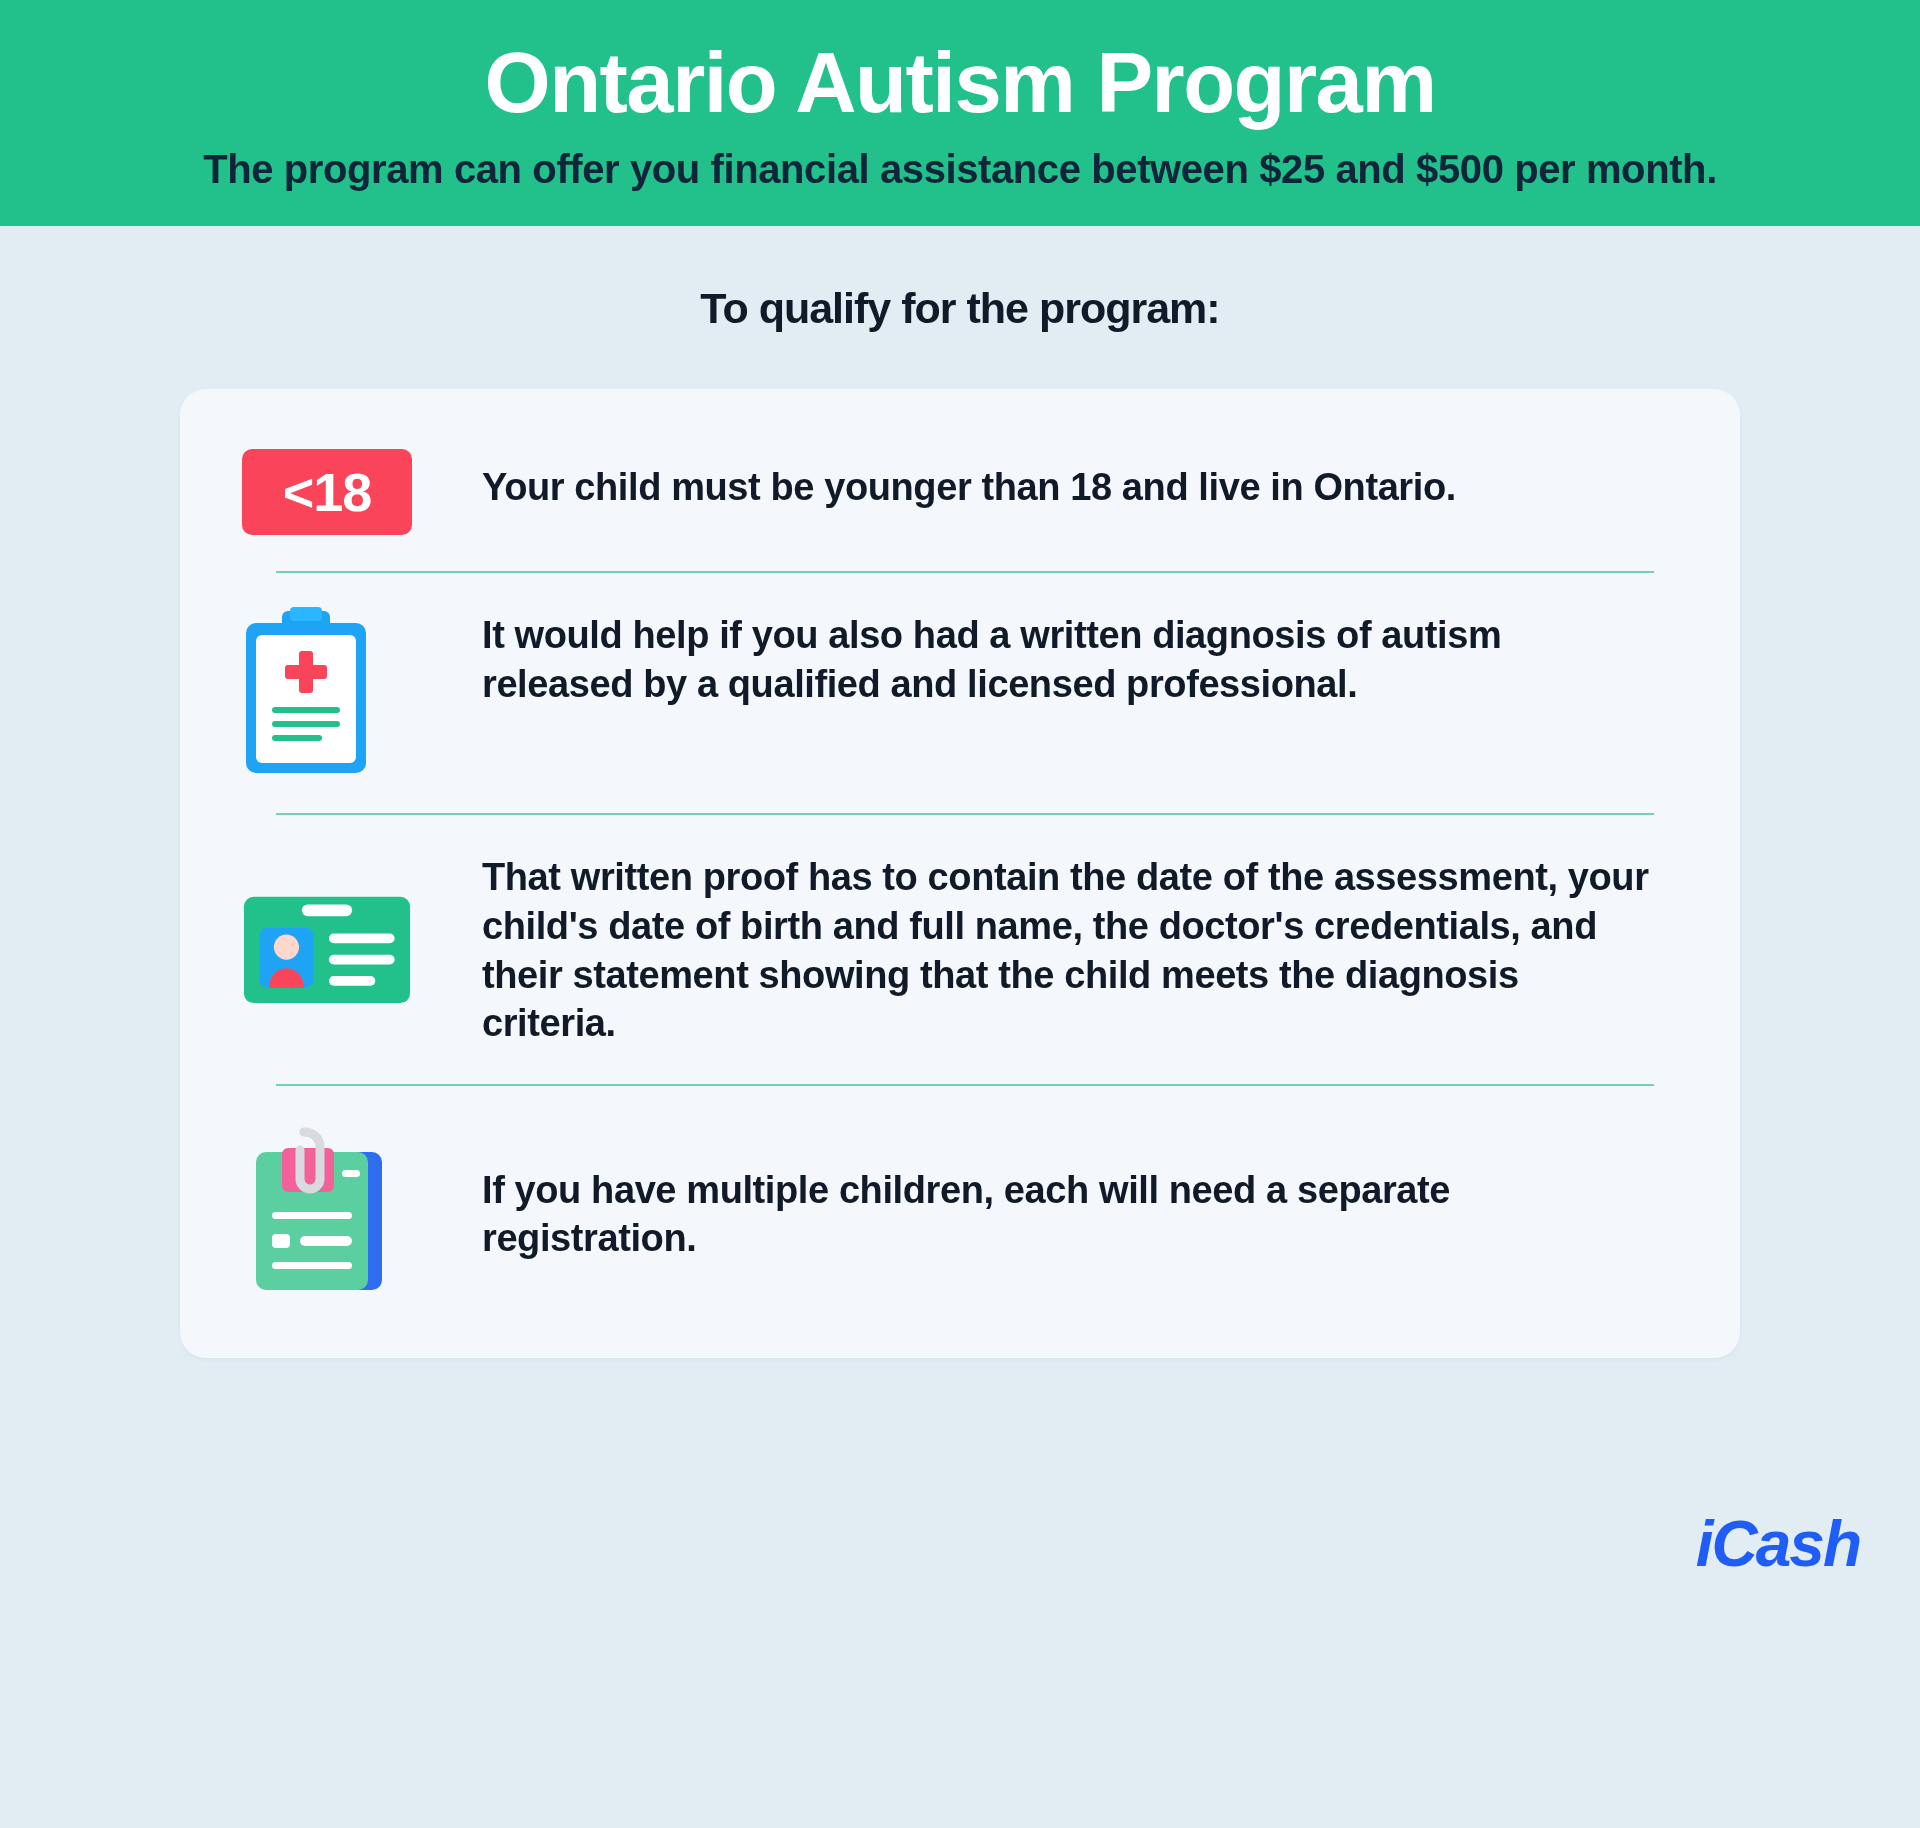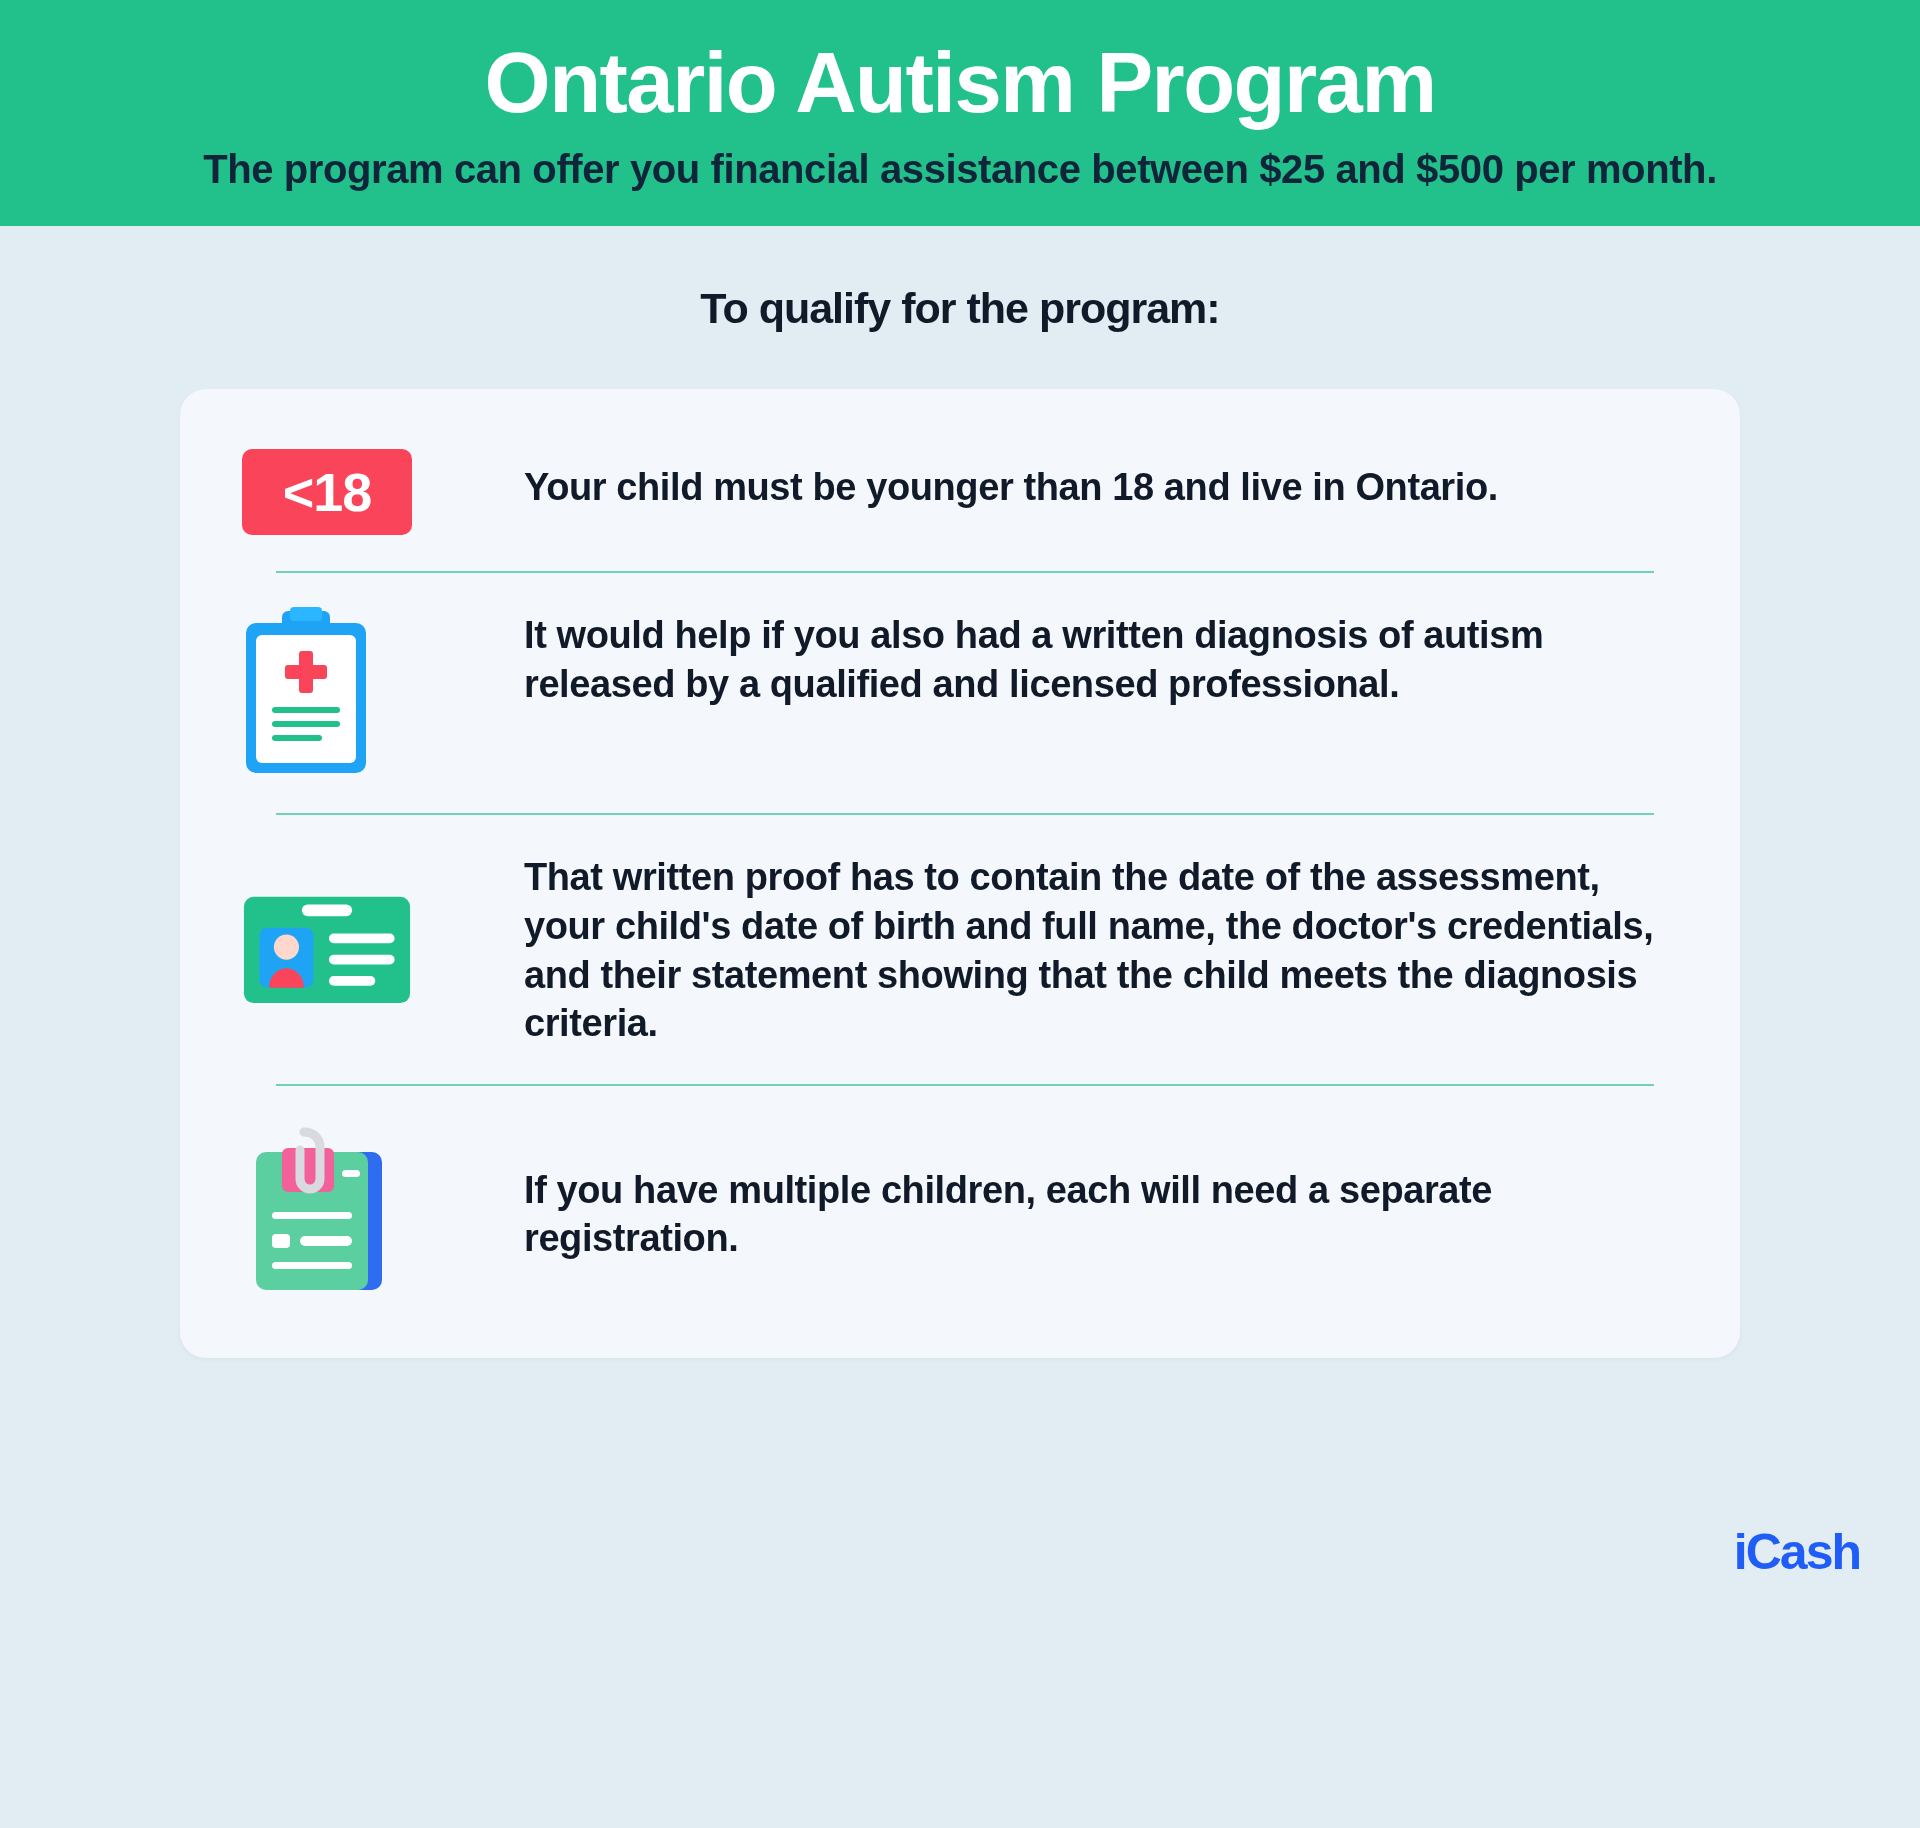--- a/index.html
+++ b/index.html
@@ -61,21 +61,21 @@
     width: 1560px;
     background: #f4f7fb;
     border-radius: 26px;
     padding: 52px 56px 54px 56px;
     box-shadow: 0 2px 5px rgba(20,40,70,0.04);
   }
 
   .row {
     display: flex;
     align-items: flex-start;
-    gap: 112px;
+    gap: 70px;
     padding: 8px 0 10px 0;
   }
   .row + .divider { margin: 26px 30px 26px 40px; }
   .divider {
     height: 2px;
     background: #46c79a;
     opacity: .75;
   }
   .icon-cell {
     width: 176px;
@@ -112,24 +112,25 @@
     font-size: 54px;
     font-weight: 700;
     letter-spacing: -1px;
   }
 
   
   .logo {
     position: absolute;
     right: 60px;
     bottom: 44px;
-    font-size: 50px;
+    font-size: 64px;
     font-weight: 700;
     color: #1f5df6;
     letter-spacing: -2px;
+    font-style: italic;
   }
 </style>
 </head>
 <body>
 
 <div class="page">
 
   <div class="header">
     <h1>Ontario Autism Program</h1>
     <div class="subtitle">The program can offer you financial assistance between $25 and $500 per month.</div>

